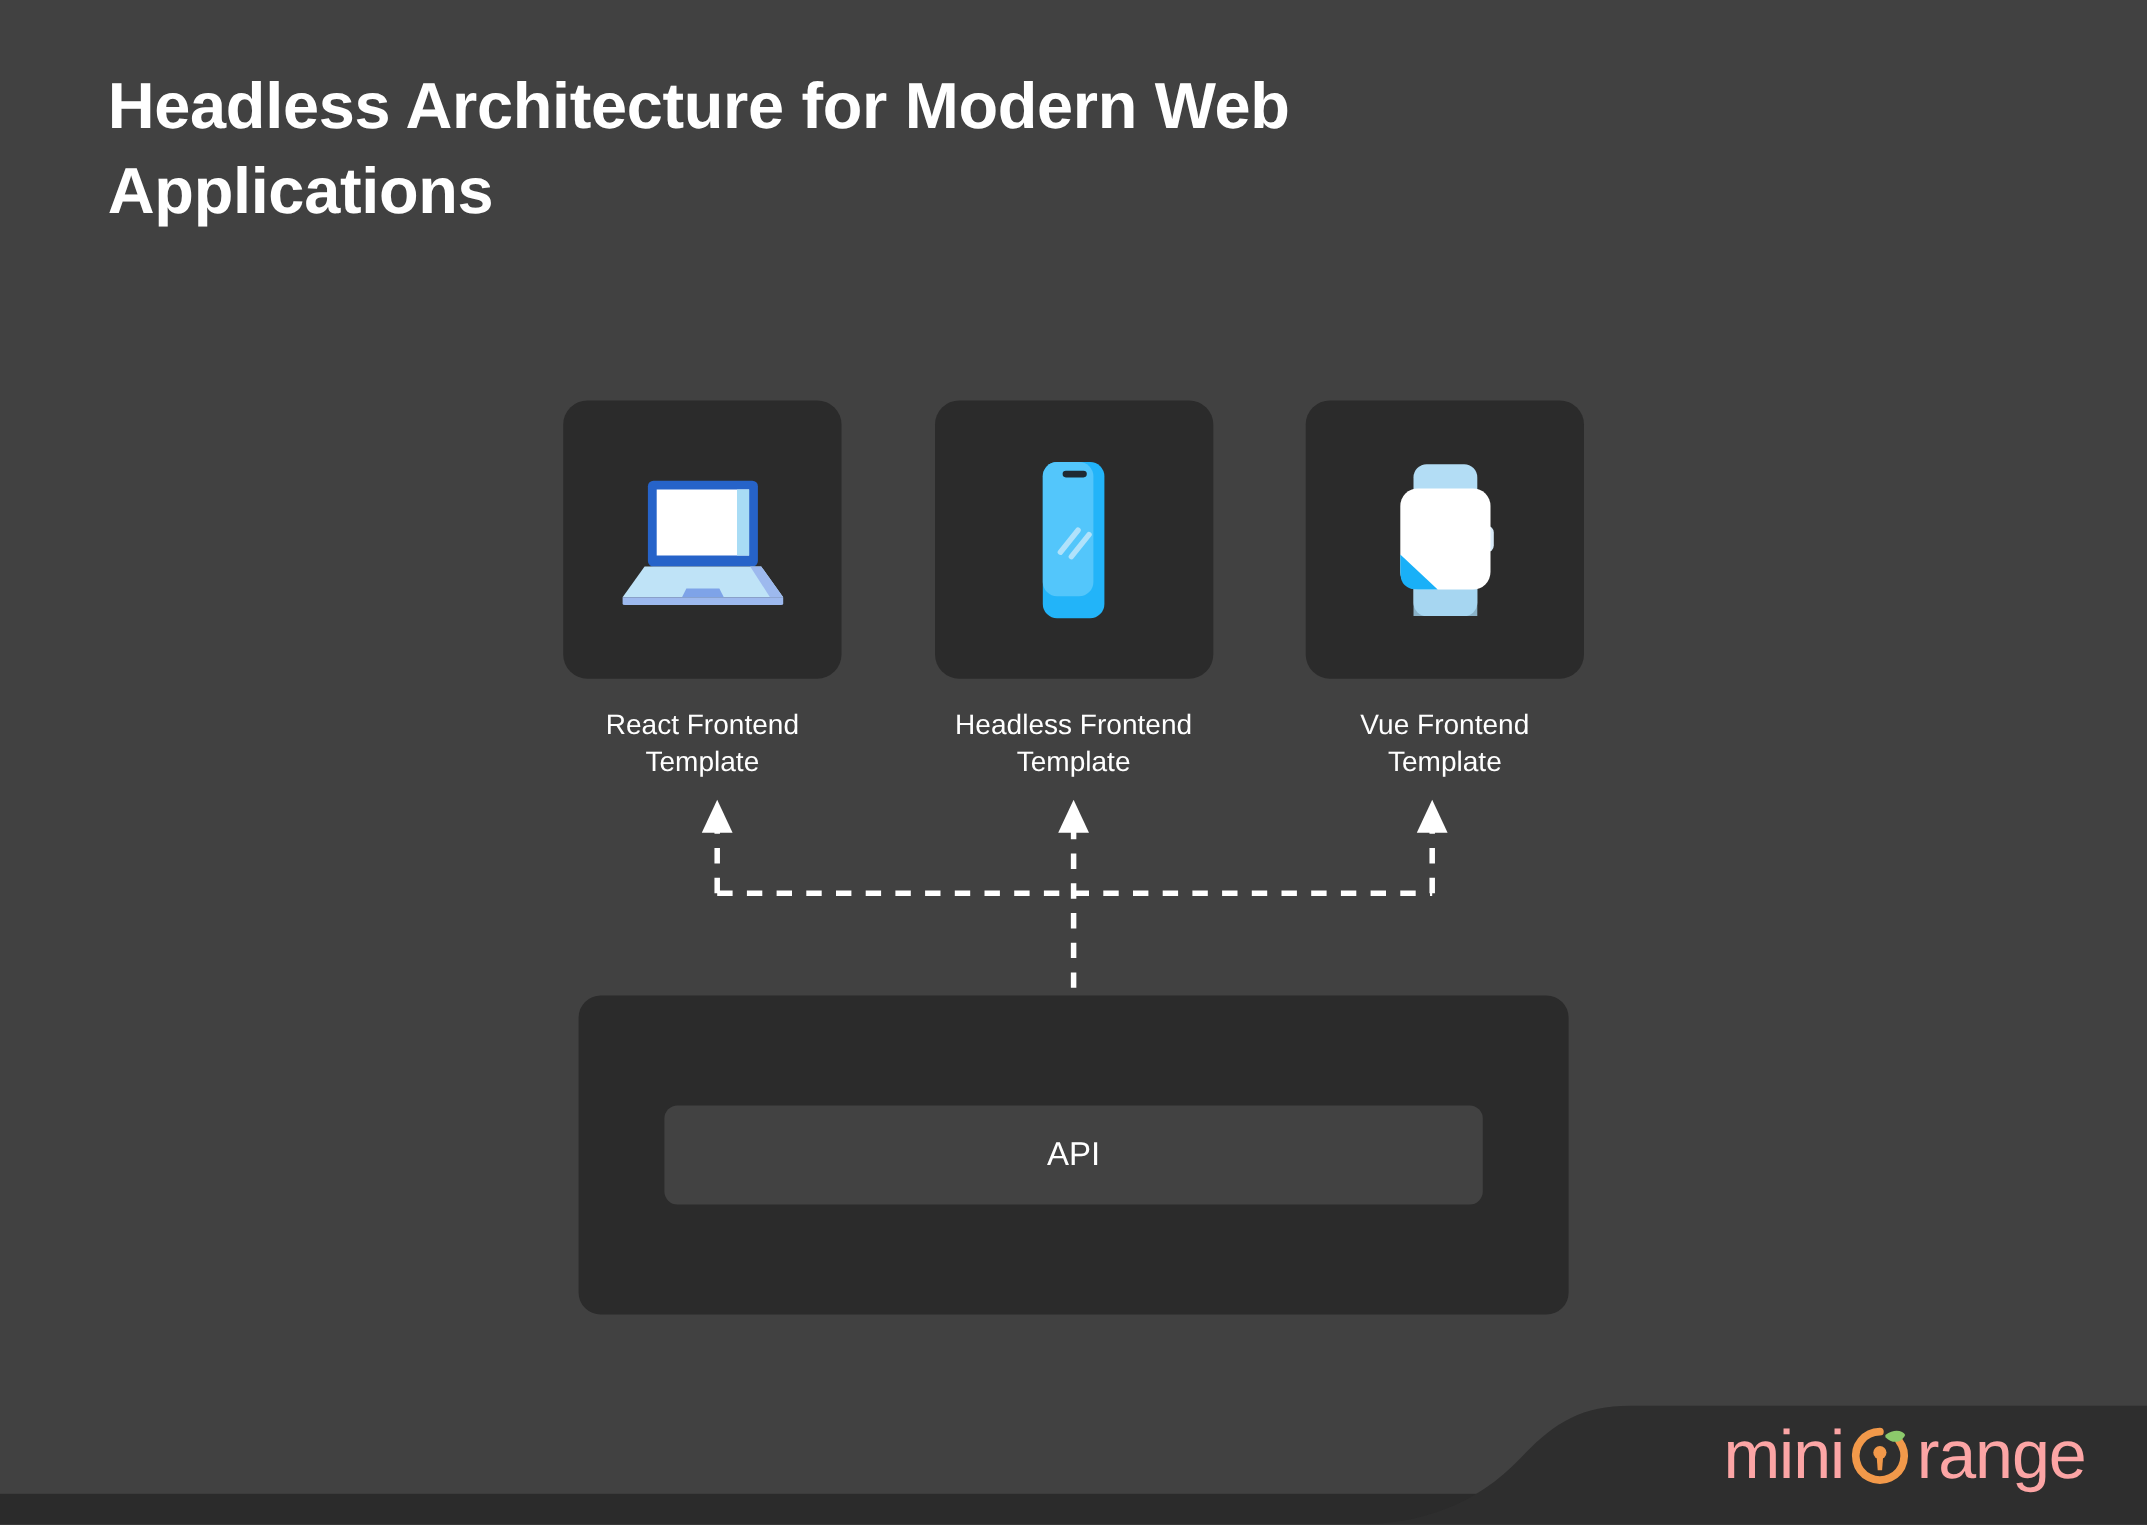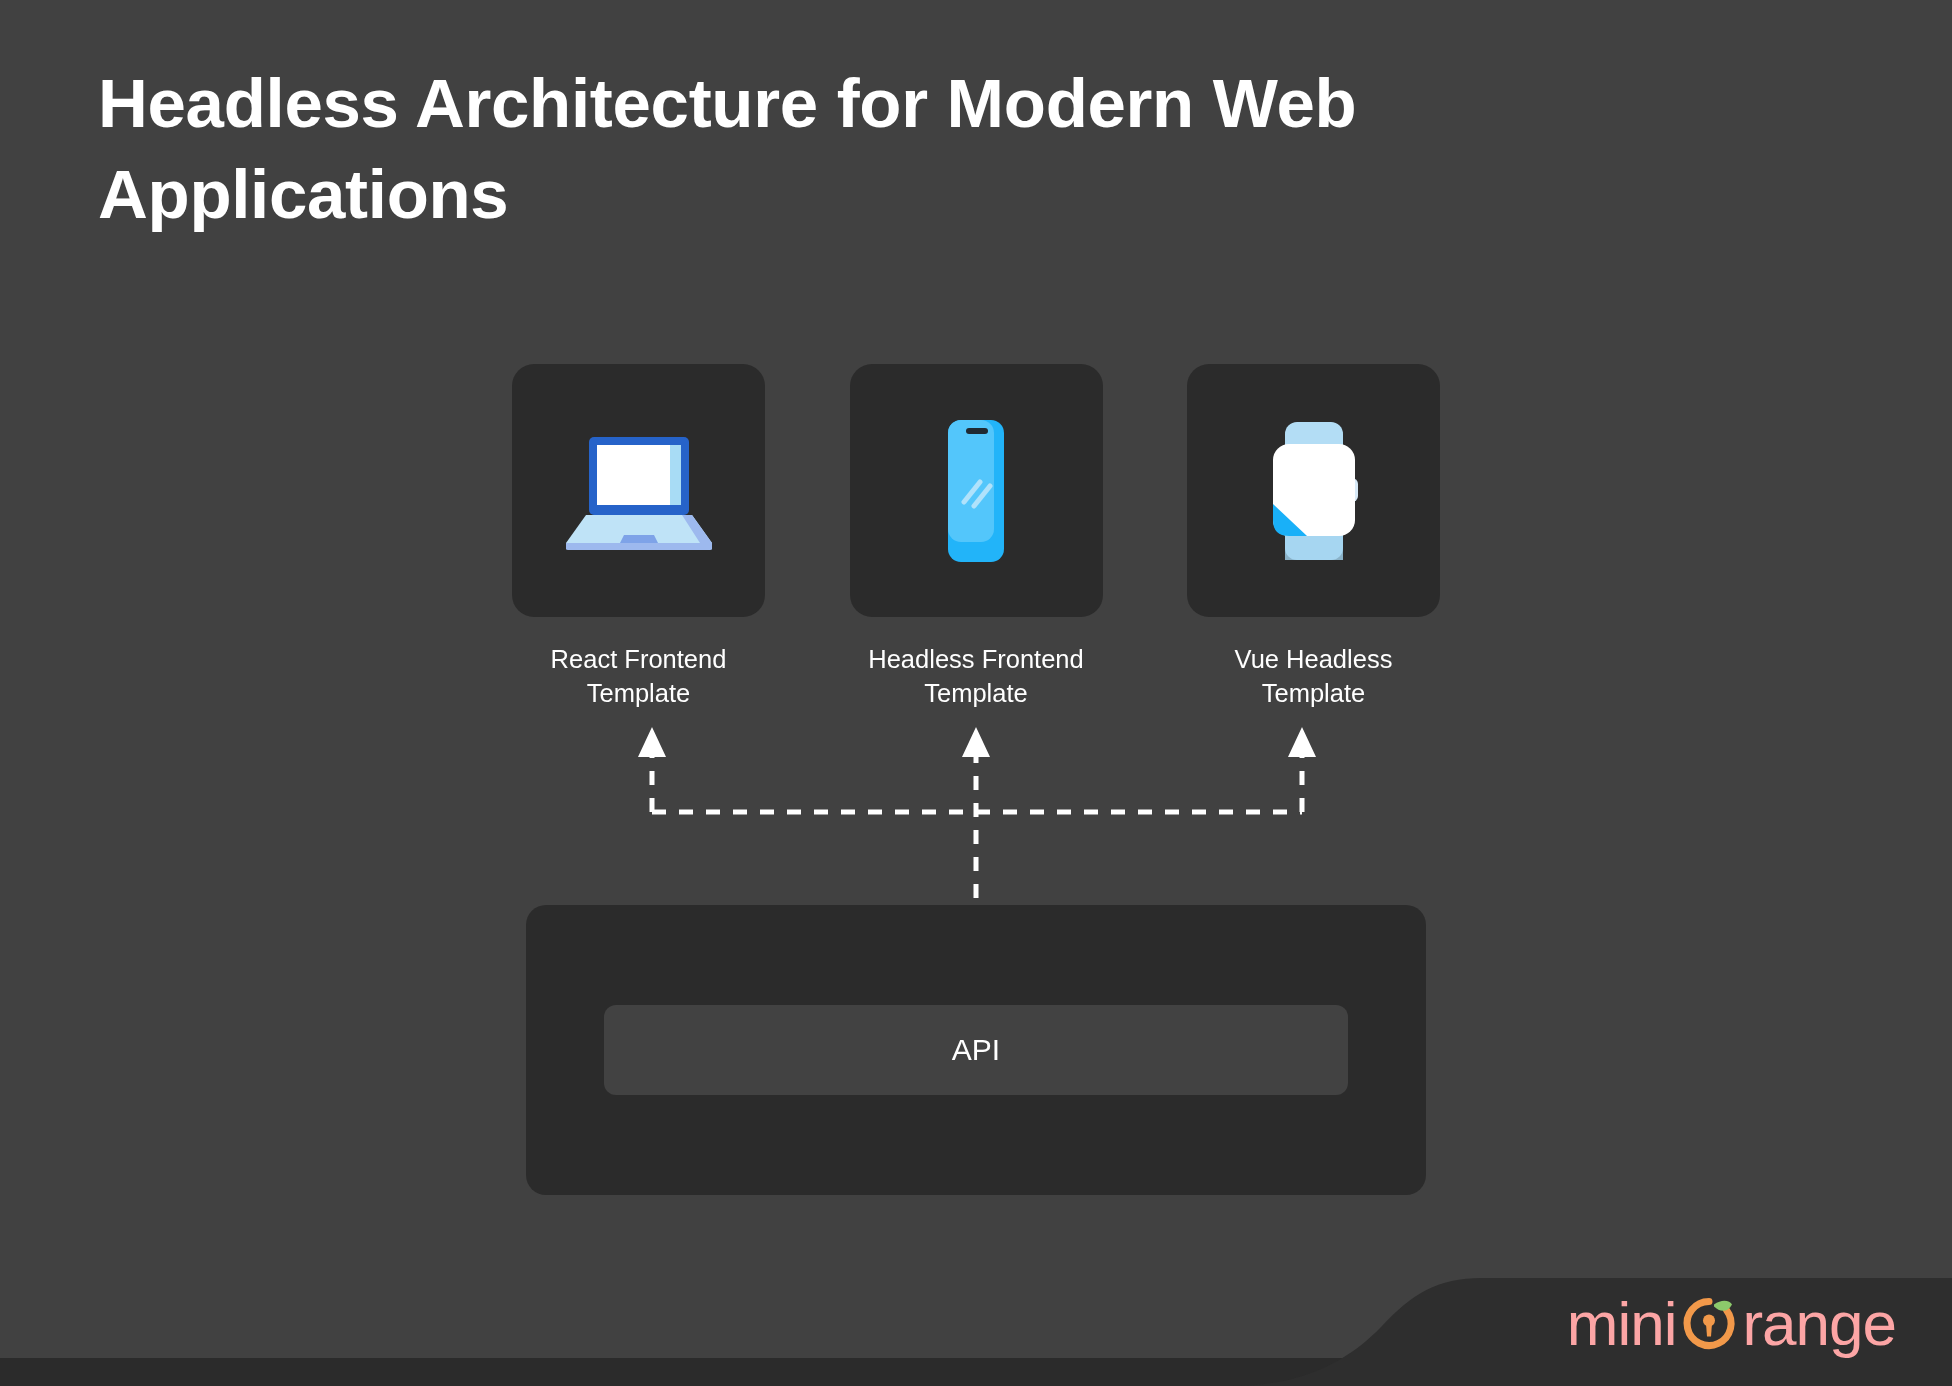--- a/index.html
+++ b/index.html
@@ -13,21 +13,21 @@
     position:relative;
     width:1952px; height:1386px;
     background:#414141;
   }
 
   
   .title {
     position:absolute;
     left:98px; top:58px;
     width:1400px;
-    font-size:69px;
+    font-size:59px;
     line-height:1.32;
     font-weight:700;
     color:#ffffff;
     letter-spacing:-0.3px;
   }
 
   
   .cards-row {
     position:absolute;
     left:526px; top:364px;
@@ -185,21 +185,21 @@
     <div class="card-col">
       <div class="icon-card">
         <svg width="130" height="150" viewBox="0 0 130 150" xmlns="http://www.w3.org/2000/svg">
           <rect x="36" y="6" width="58" height="138" rx="12" fill="#b3ddf5"></rect>
           <path d="M36 100 L94 78 L94 144 L36 144 Z" fill="#a3d4f0" opacity="0.8"></path>
           <rect x="96" y="62" width="13" height="24" rx="6" fill="#d7e9f7"></rect>
           <rect x="24" y="28" width="82" height="92" rx="16" fill="#ffffff"></rect>
           <path d="M24 88 L24 104 Q24 120 40 120 L58 120 Z" fill="#19b0f8"></path>
         </svg>
       </div>
-      <div class="card-label">Vue Headless Template</div>
+      <div class="card-label">Vue Frontend Template</div>
     </div>
 
   </div>
 
   <div class="backend-panel">
     <div class="backend-box">API</div>
   </div>
 
   <div class="footer-strip"></div>
 

